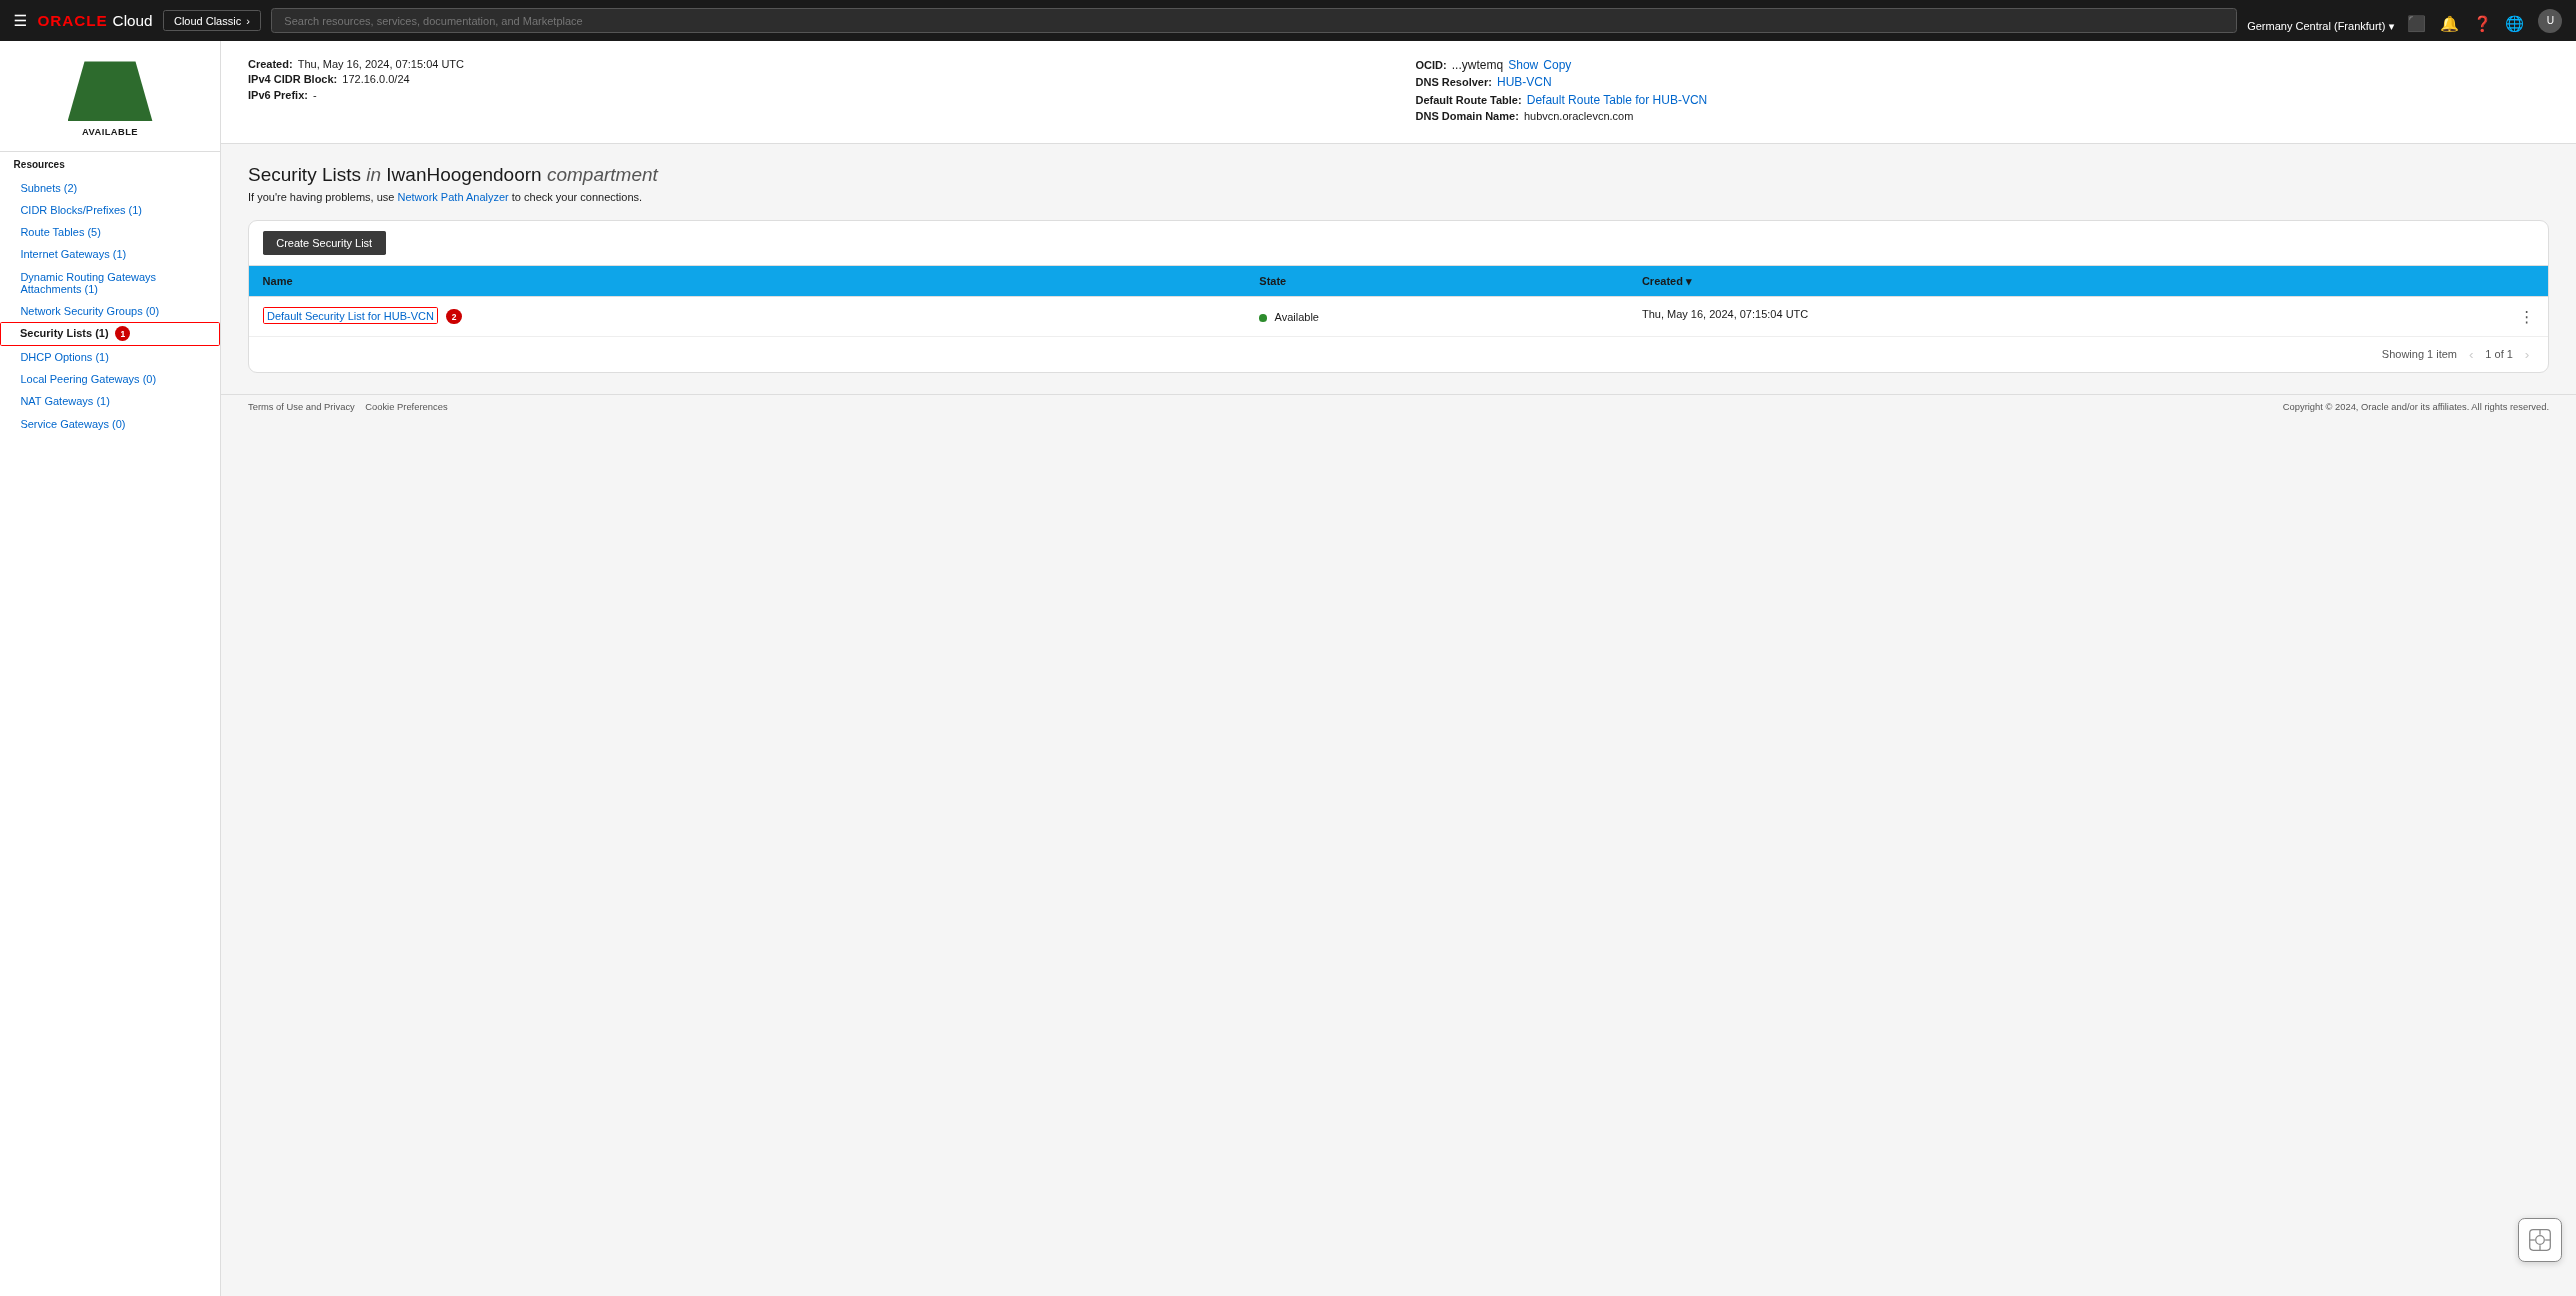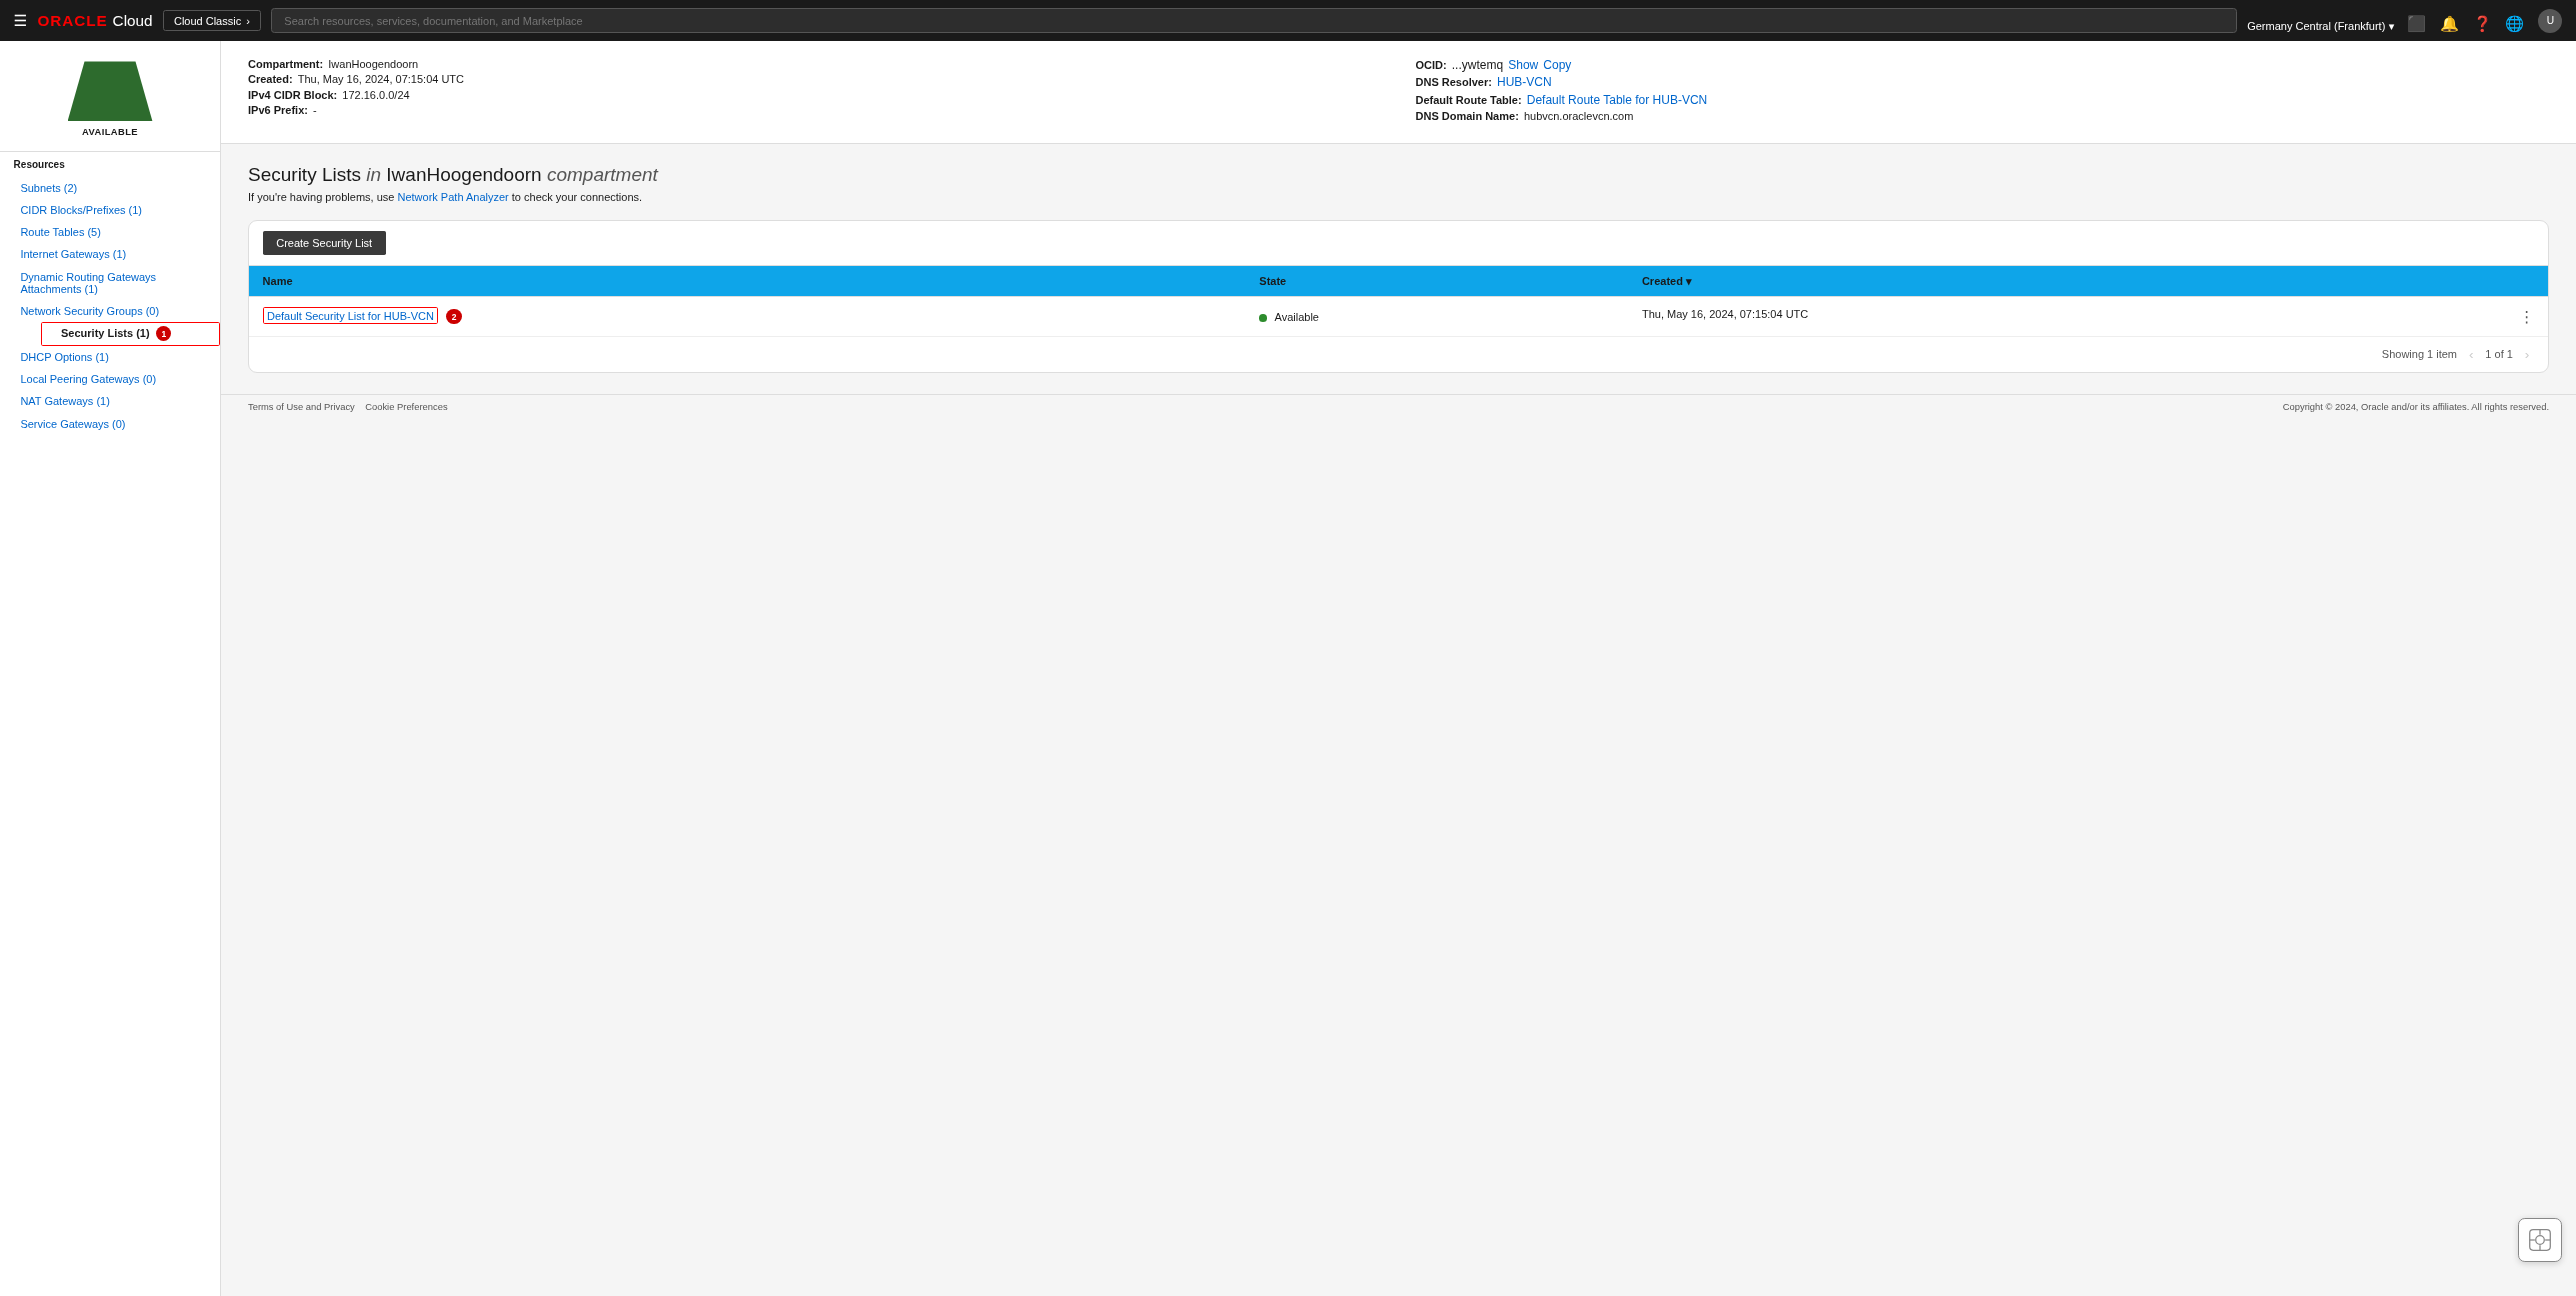--- a/index.html
+++ b/index.html
@@ -38,21 +38,21 @@
       width: 85px; height: 60px; background: #2d6b2d;
       clip-path: polygon(20% 0%, 80% 0%, 100% 100%, 0% 100%);
     }
     .vcn-status { font-size: 9.4px; font-weight: 600; color: #1a1a1a; margin-top: 5.1px; letter-spacing: 0.4px; }
     .sidebar-section-title { font-size: 10px; font-weight: 600; color: #1a1a1a; padding: 6.8px 13.6px 6.8px; border-top: 0.9px solid #ddd; }
     .sidebar-item {
       display: block; padding: 5.1px 13.6px 5.1px 20.4px; color: #0066cc; font-size: 11px;
       text-decoration: none; cursor: pointer;
     }
     .sidebar-item.active { font-weight: 700; color: #1a1a1a; }
-    .sidebar-item.active-highlight { border: 1.7px solid red; border-radius: 1.7px; padding: 3.4px 12px 3.4px 19px; margin-left: 41px; }
+    .sidebar-item.active-highlight { border: 1.7px solid red; border-radius: 1.7px; padding: 3.4px 12px 3.4px 19px; }
     .sidebar-badge {
       display: inline-flex; align-items: center; justify-content: center;
       width: 15.3px; height: 15.3px; border-radius: 50%; background: #c00; color: white;
       font-size: 8.5px; font-weight: 700; margin-left: 3.4px; vertical-align: middle;
     }
 
     
     .content { flex: 1; padding: 0; background: #f5f5f5; overflow-y: auto; }
 
     
@@ -161,24 +161,20 @@
     <a class="sidebar-item">NAT Gateways (1)</a>
     <a class="sidebar-item">Service Gateways (0)</a>
   </aside>
 
   <main class="content">
 
     <div class="vcn-info-panel">
       <div class="vcn-info-grid">
 
         <div>
-          <div class="vcn-info-row">
-            <span class="vcn-info-label">Compartment:</span>
-            <span class="vcn-info-value">IwanHoogendoorn</span>
-          </div>
           <div class="vcn-info-row">
             <span class="vcn-info-label">Created:</span>
             <span class="vcn-info-value">Thu, May 16, 2024, 07:15:04 UTC</span>
           </div>
           <div class="vcn-info-row">
             <span class="vcn-info-label">IPv4 CIDR Block:</span>
             <span class="vcn-info-value">172.16.0.0/24</span>
           </div>
           <div class="vcn-info-row">
             <span class="vcn-info-label">IPv6 Prefix:</span>

